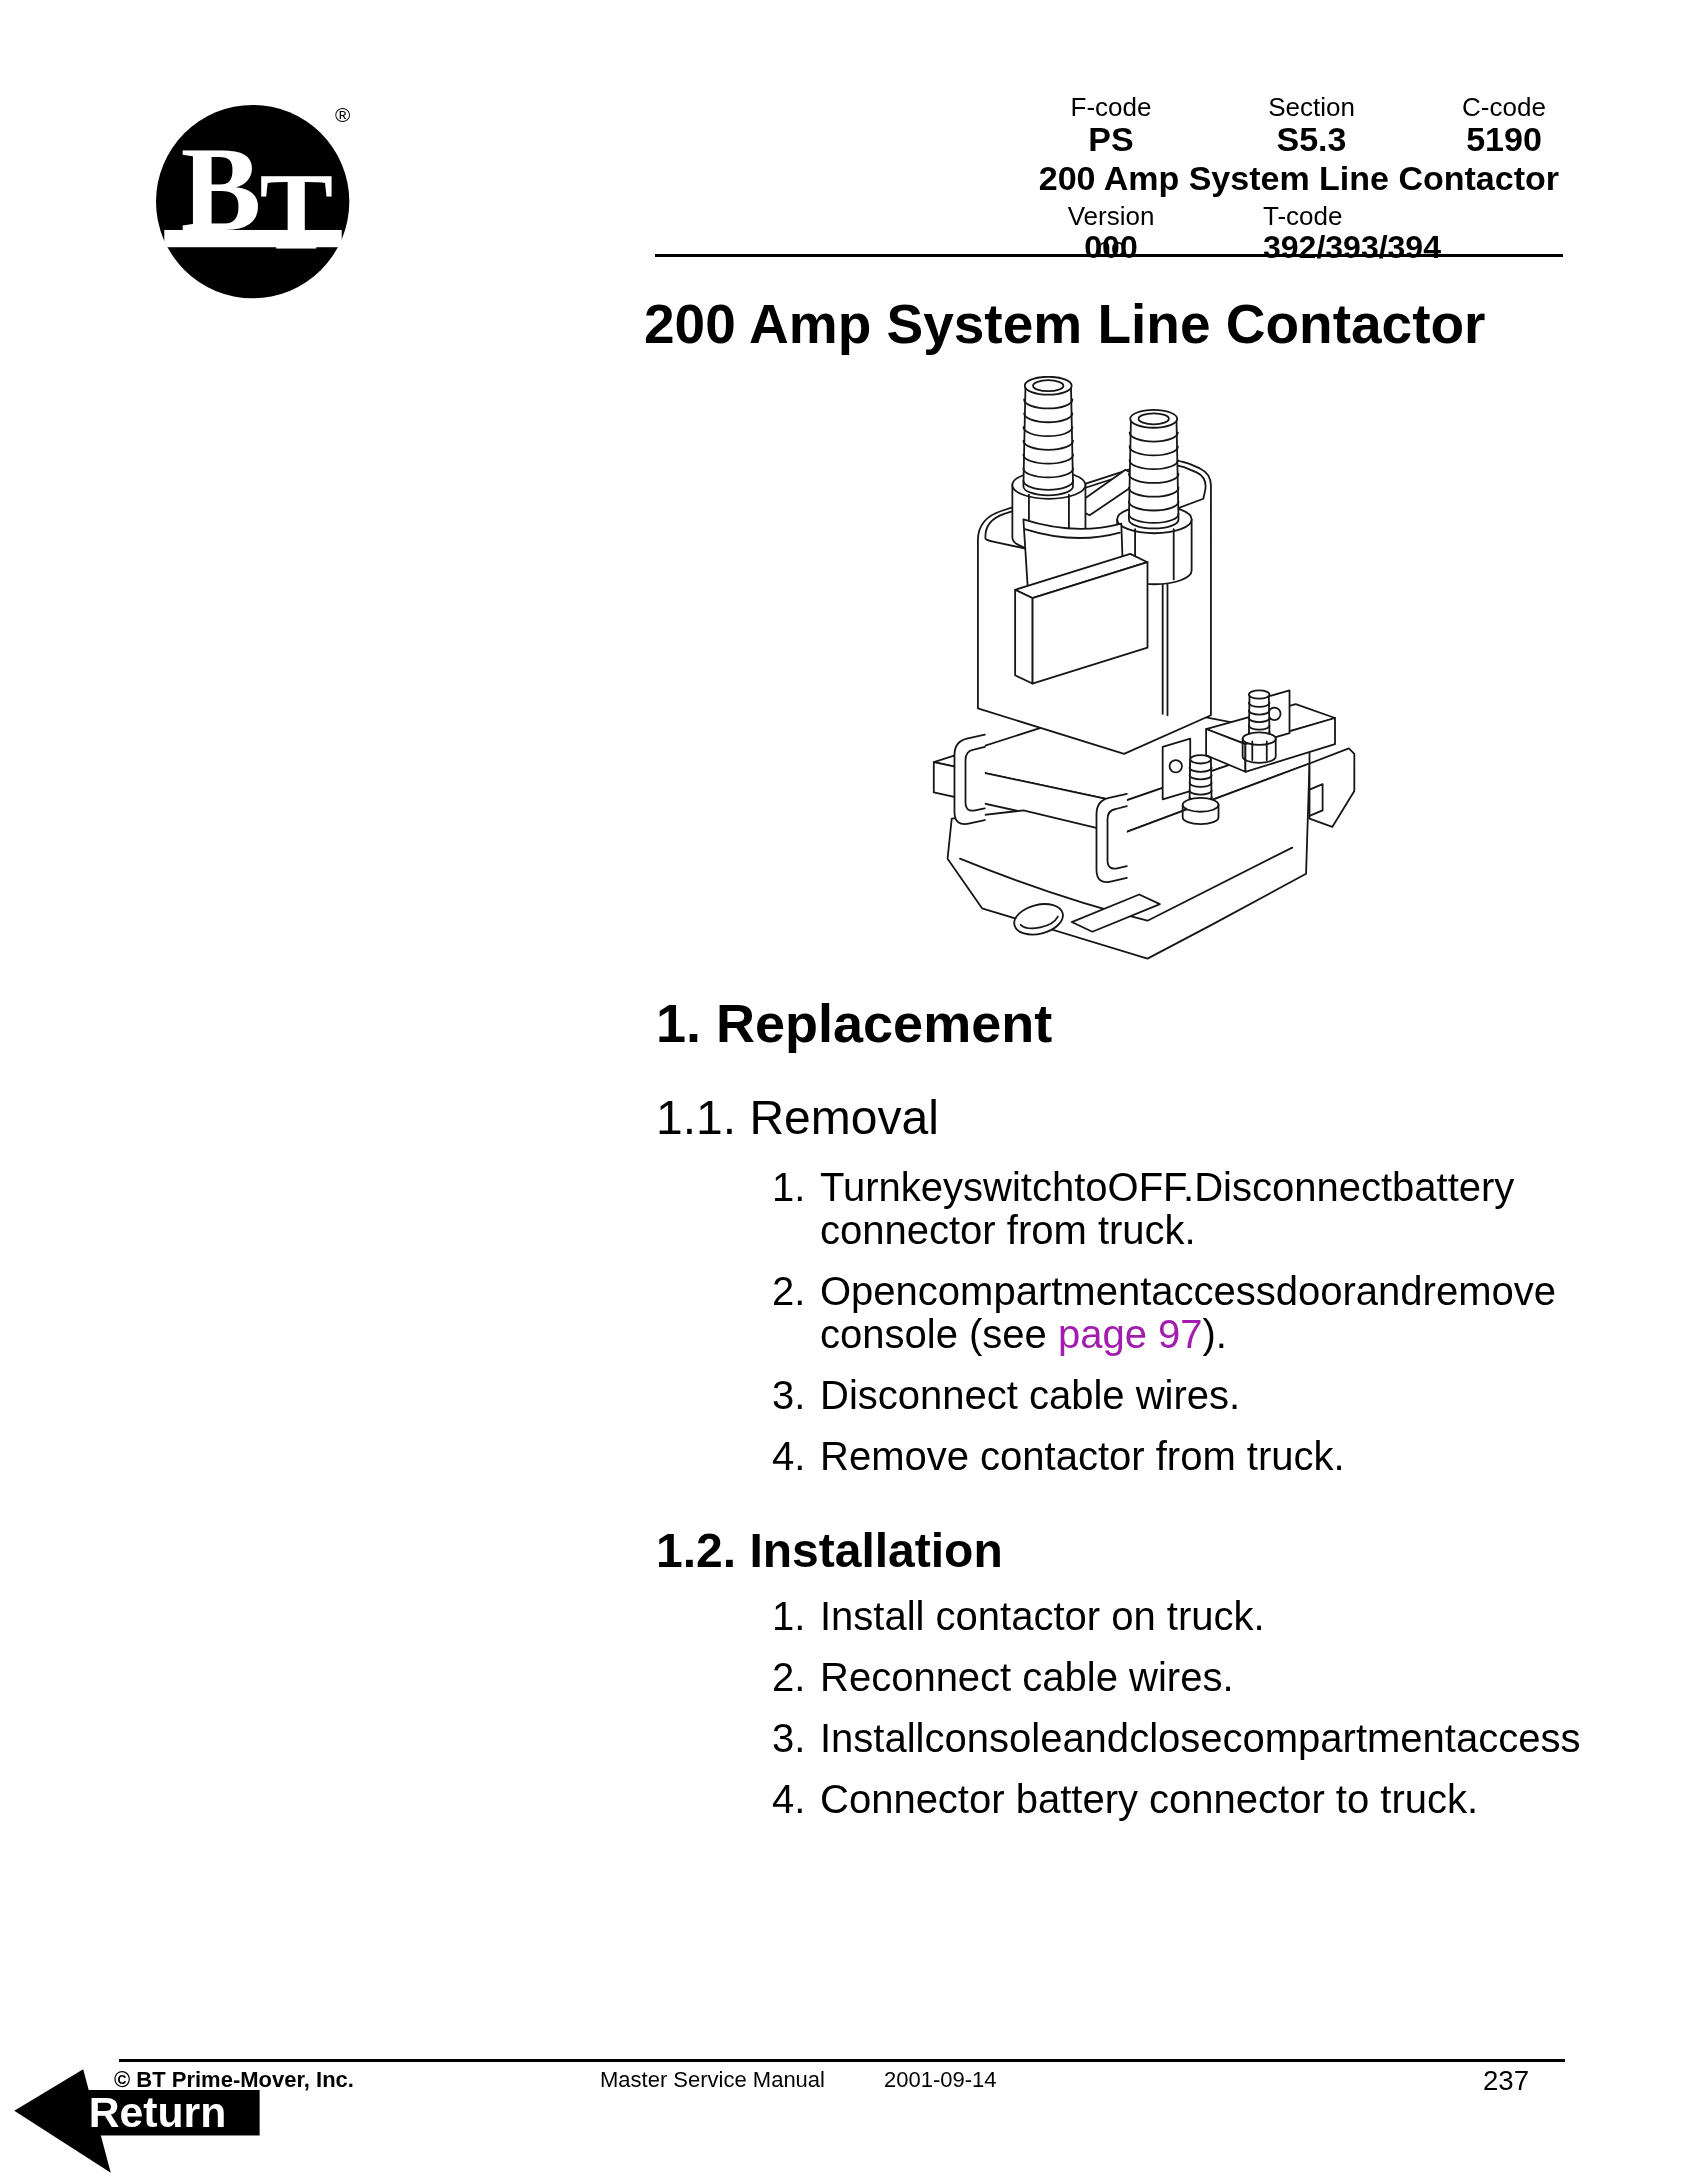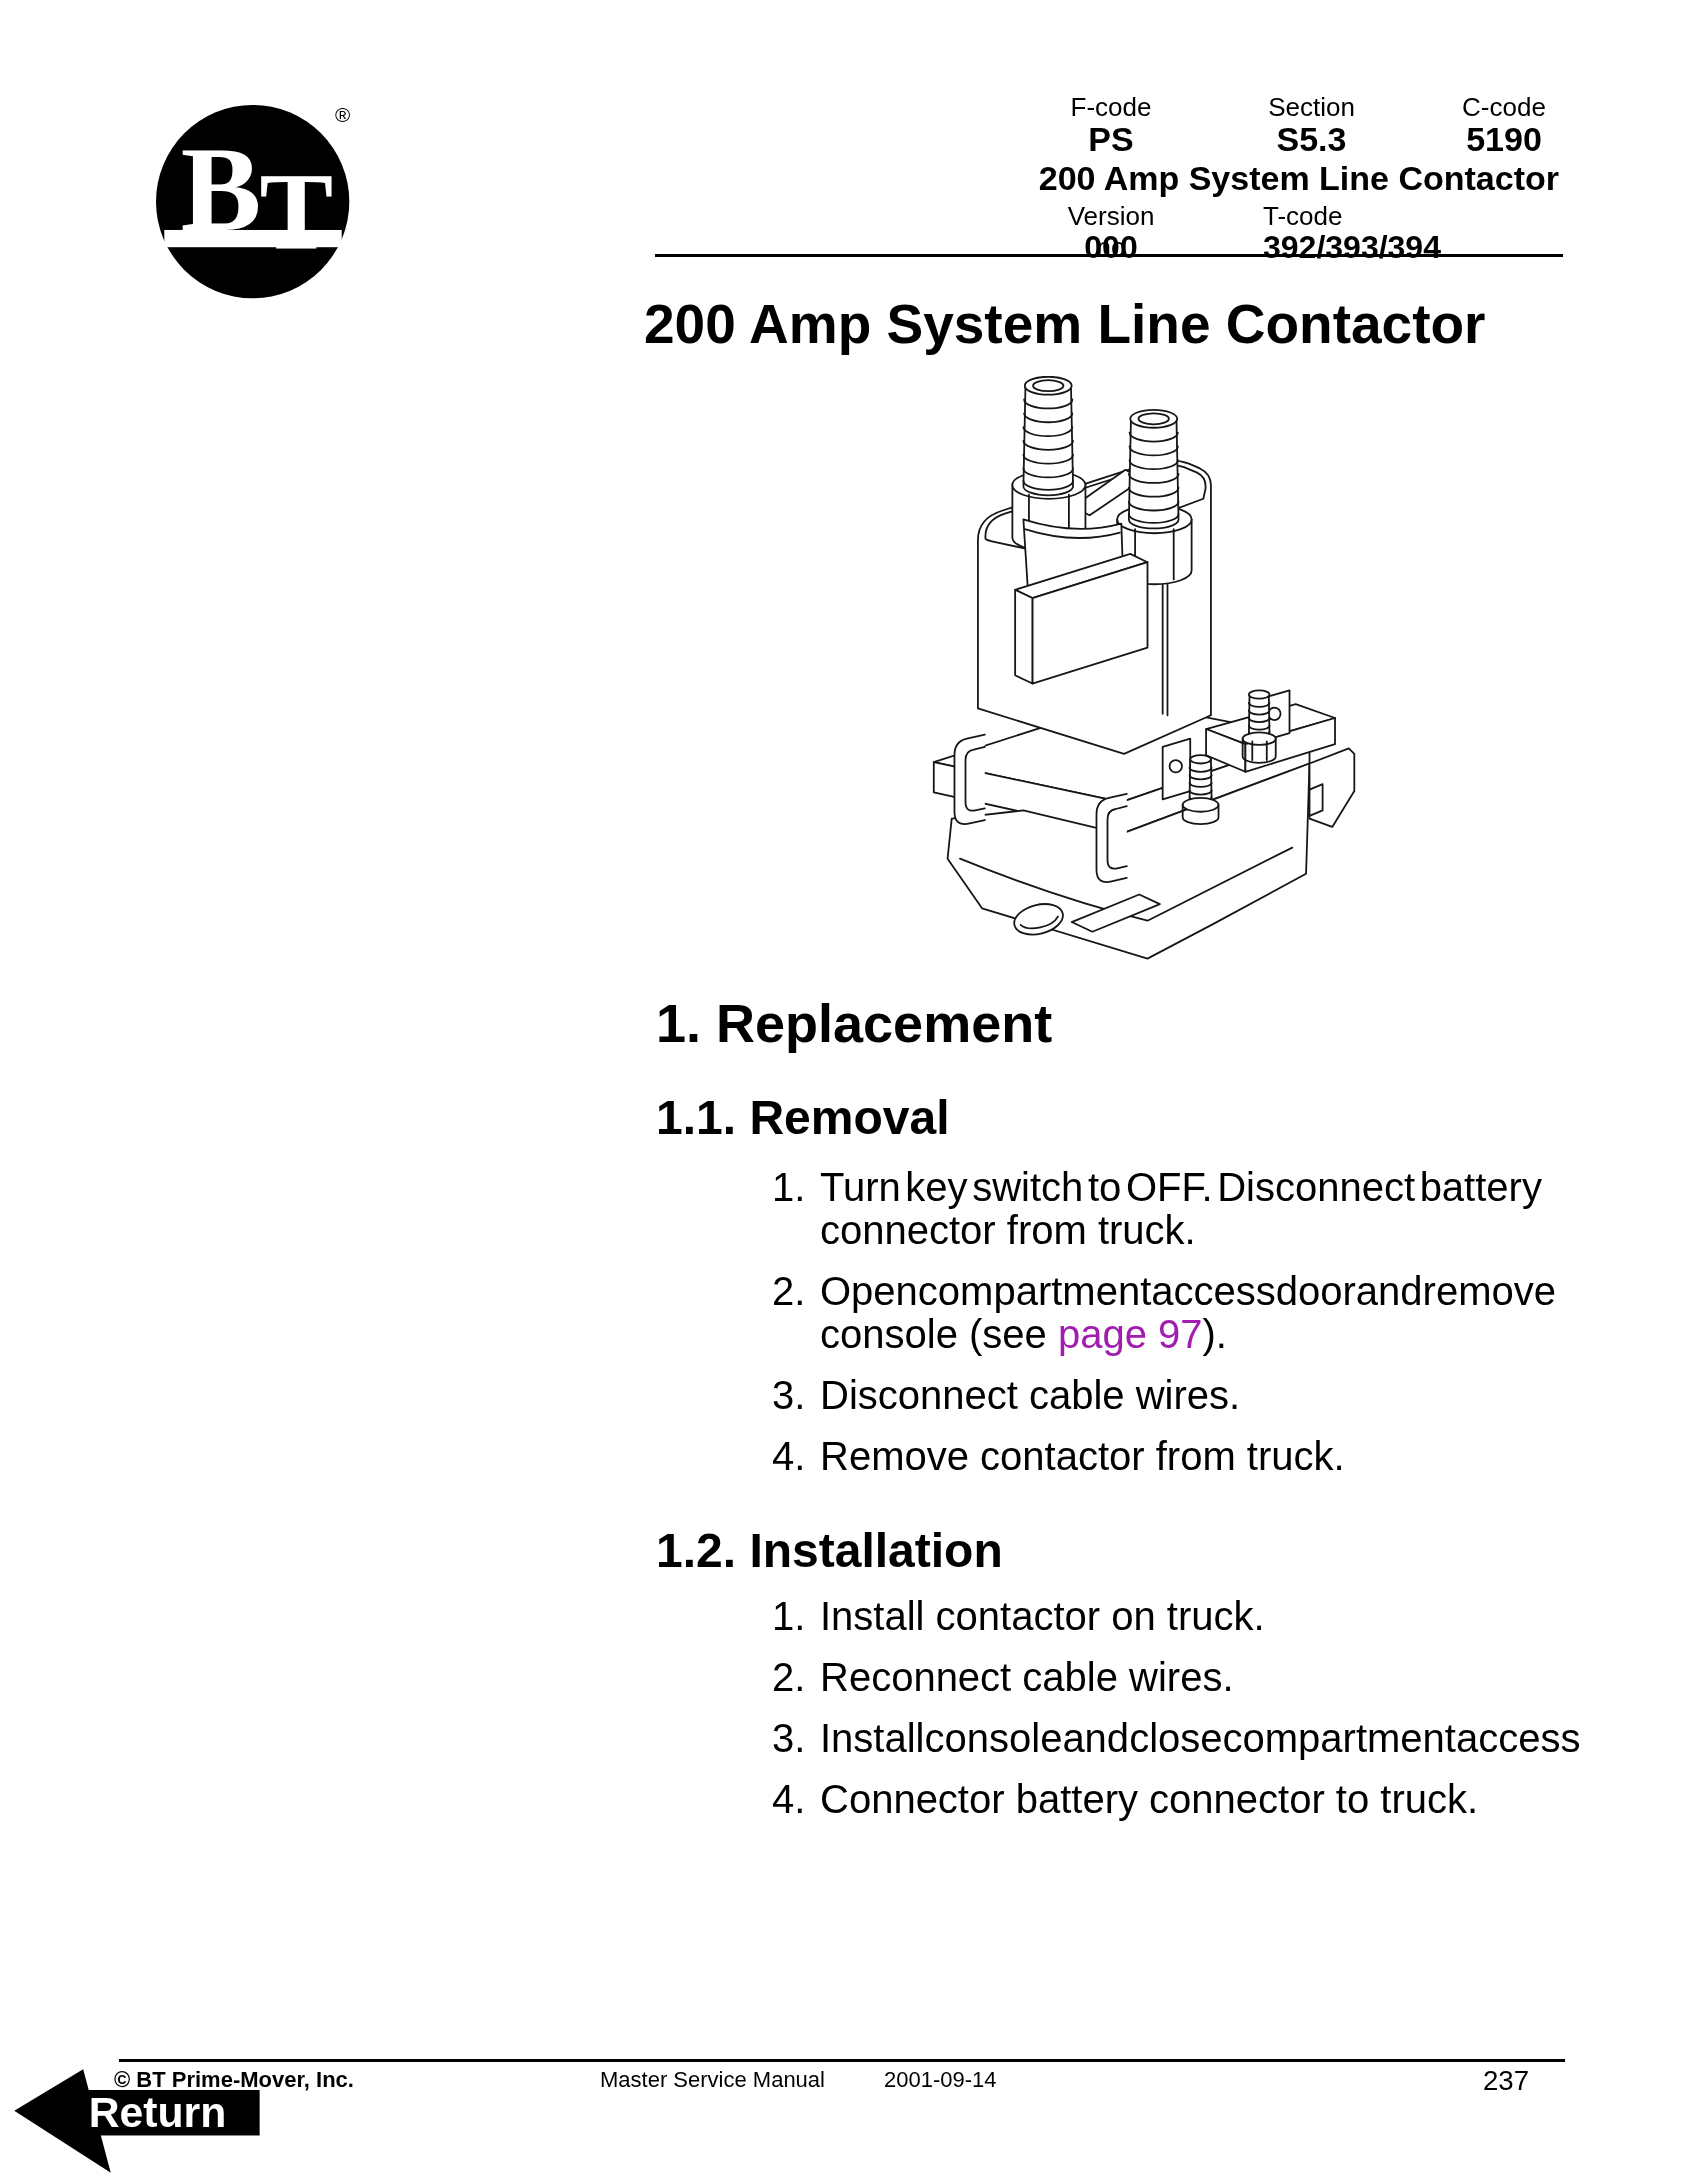--- a/index.html
+++ b/index.html
@@ -33,35 +33,35 @@
                    font-size: 34px; font-weight: 700; white-space: nowrap; }
   #version-label { left: 1054px; top: 201px; width: 114px; }
   #version-value { left: 1054px; top: 229px; width: 114px; font-size: 32px; font-weight: 700; }
   #tcode-label   { left: 1263px; top: 201px; }
   #tcode-value   { left: 1263px; top: 229px; font-size: 32px; font-weight: 700; }
   #header-rule   { left: 655px;  top: 254px; width: 908px; height: 2.8px; background: #000; }
 
   
   #main-title     { left: 644px; top: 292px; font-size: 55px; font-weight: 700; white-space: nowrap; }
   #h-replacement  { left: 656px; top: 992px; font-size: 54px; font-weight: 700; }
-  #h-removal      { left: 656px; top: 1090px; font-size: 48px; font-weight: 700; }
+  #h-removal      { left: 656px; top: 1090px; font-size: 48px; font-weight: 400; }
   #h-installation { left: 656px; top: 1523px; font-size: 48px; font-weight: 700; }
 
   
   #illustration { left: 920px; top: 376px; width: 455px; height: 593px; }
 
   
   .num-list { position: absolute; left: 772px; width: 770px; }
   #removal-list      { top: 1166px; }
   #installation-list { top: 1595px; }
   .li { display: flex; align-items: flex-start; margin-bottom: 18px; }
   .li-num { flex: 0 0 48px; font-size: 40px; line-height: 43px; }
   .li-body { flex: 1; min-width: 0; }
   .line { font-size: 40px; line-height: 43px; }
-  .line.justified { display: flex; justify-content: space-between; }
+  .line.justified { display: flex; justify-content: flex-start; }
   .link { color: #a21caf; }
 
   
   #footer-rule      { left: 119px;  top: 2059px; width: 1446px; height: 2.8px; background: #000; }
   .ftr              { font-size: 22px; }
   #footer-copyright { left: 114px;  top: 2067px; font-weight: bold; }
   #footer-manual    { left: 600px;  top: 2067px; }
   #footer-date      { left: 884px; top: 2067px; }
   #footer-page      { left: 1433px; top: 2065px; width: 96px; text-align: right; font-size: 27.6px; }
   #return-button    { left: 5.5px; top: 2065px; width: 255px; height: 112px; cursor: pointer; }

